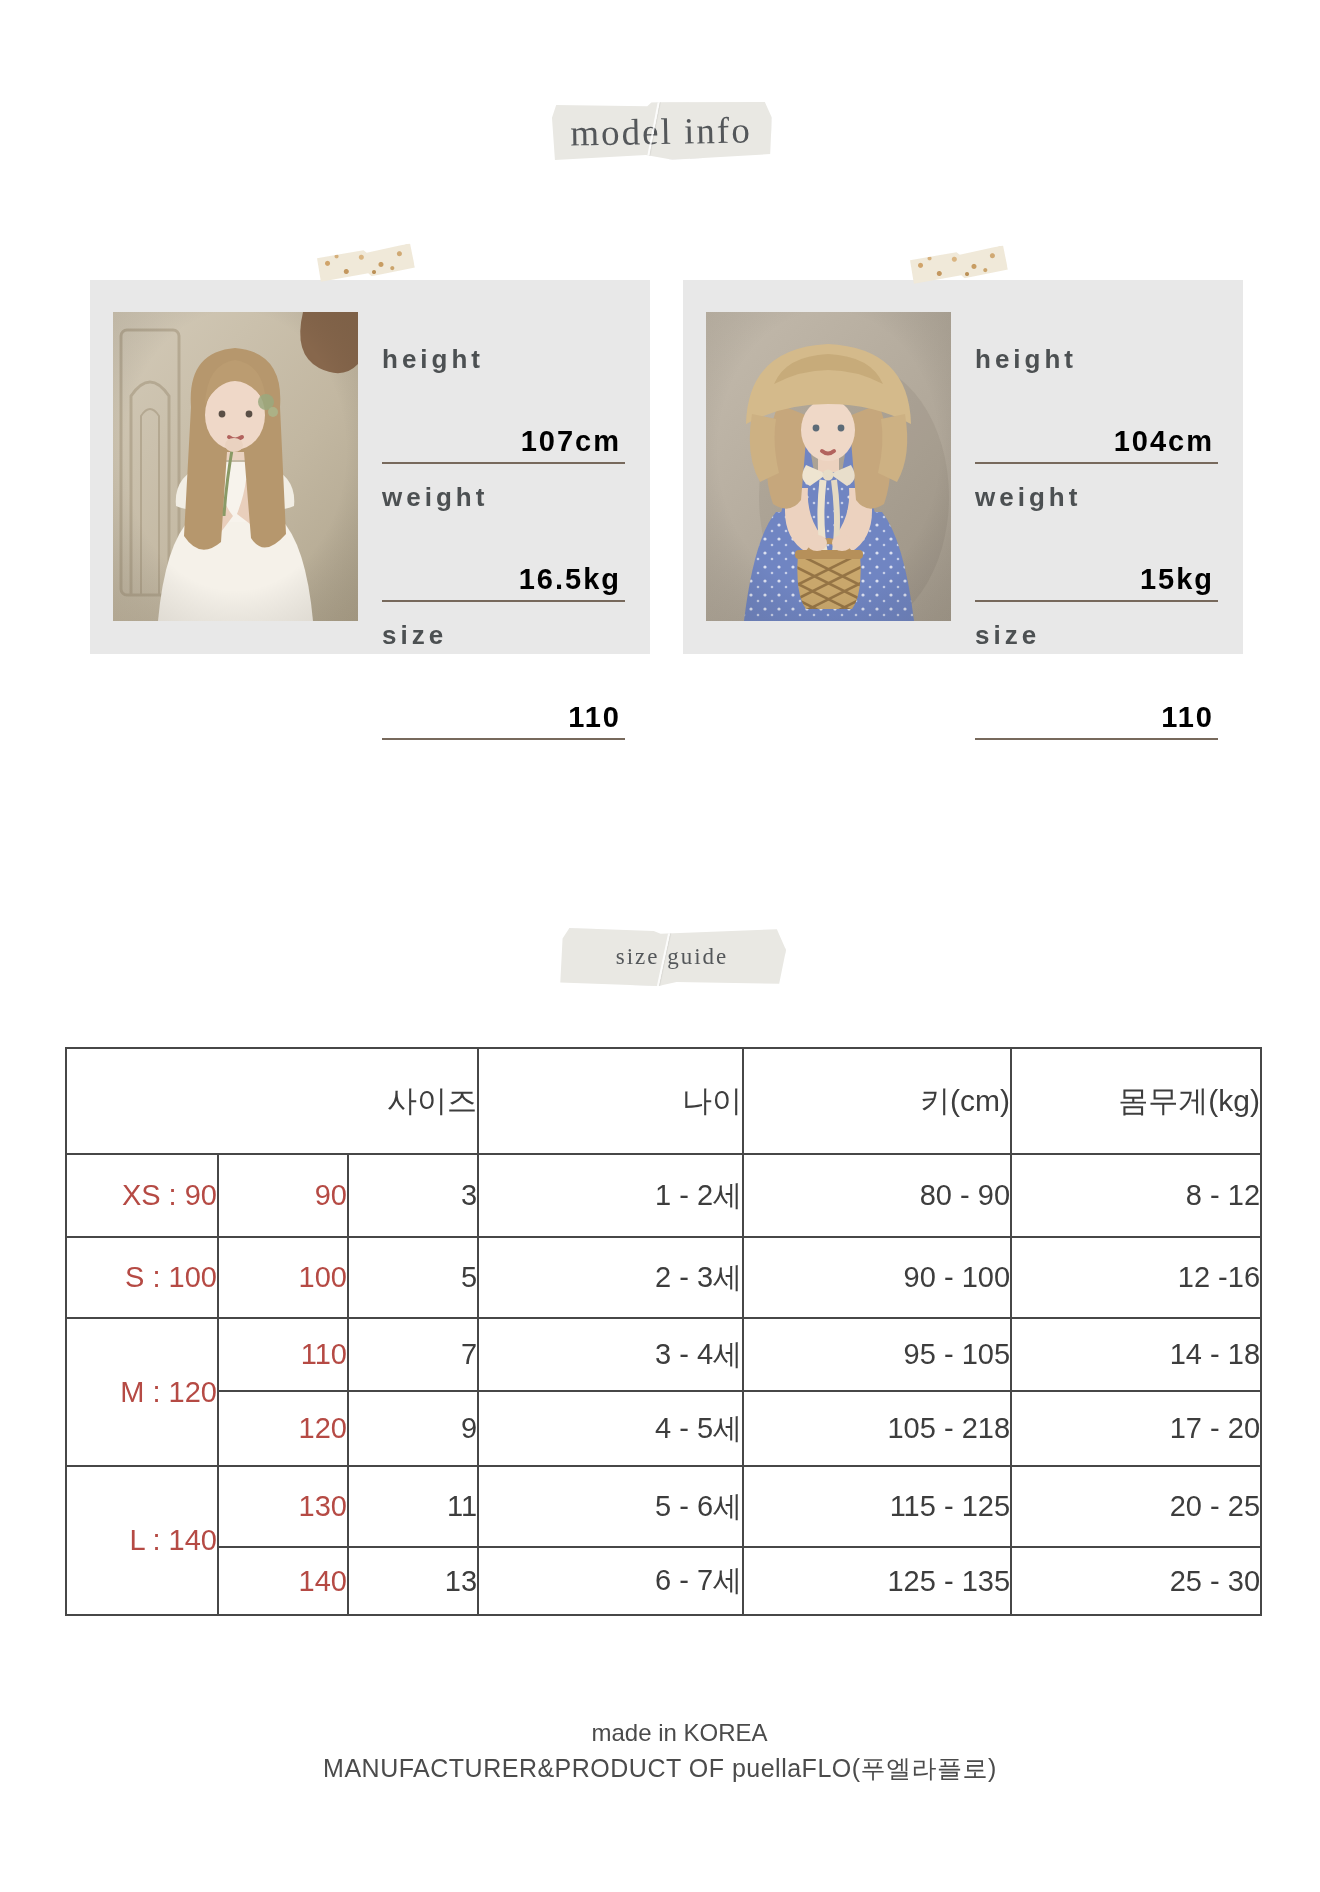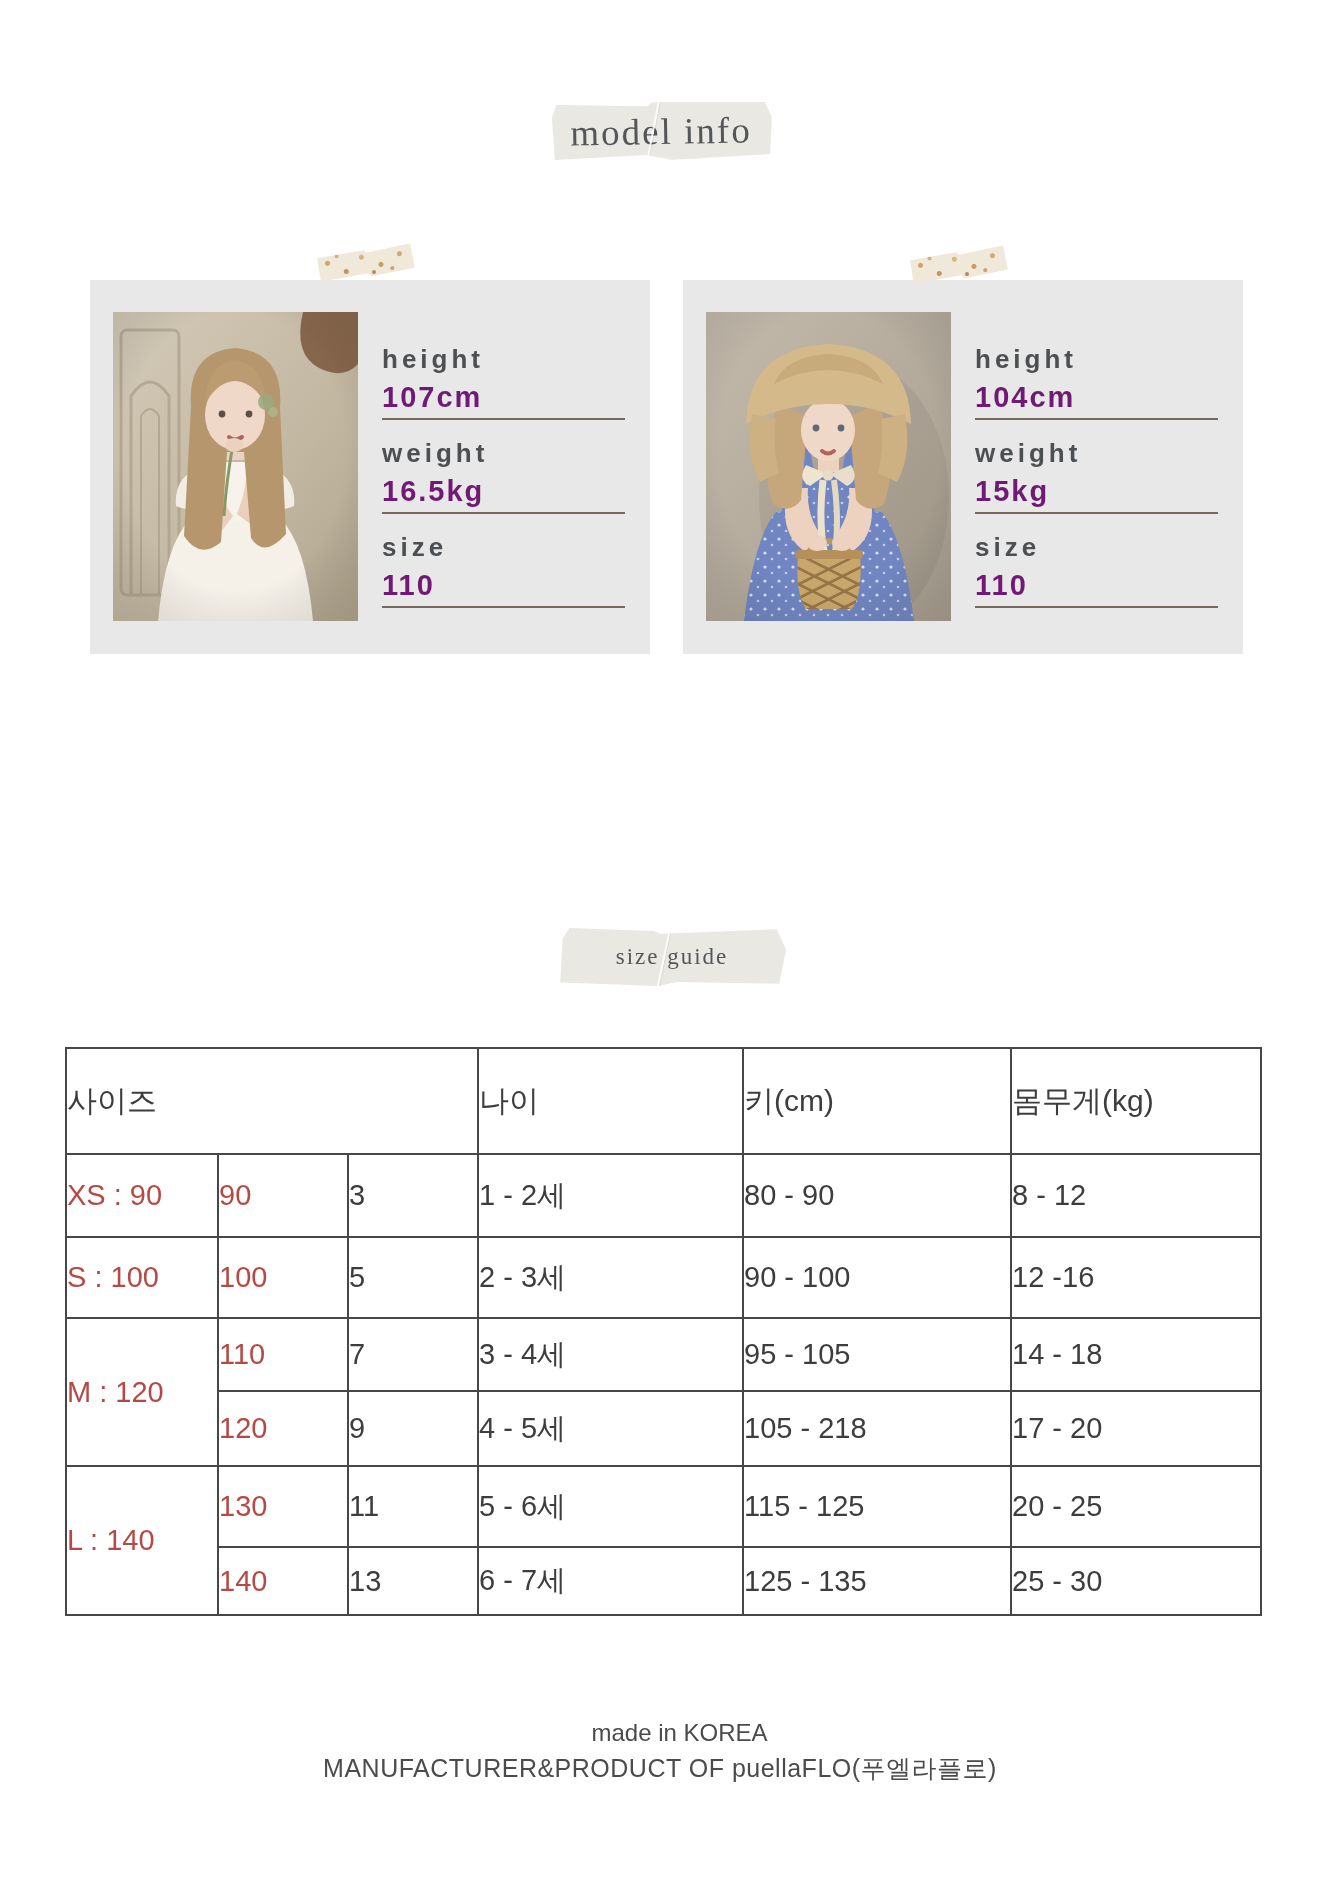--- a/index.html
+++ b/index.html
@@ -34,27 +34,27 @@
       radial-gradient(circle at 22% 14%,#d4ad77 0 1.5px,transparent 2.5px),
       radial-gradient(circle at 77% 80%,#caa268 0 1.5px,transparent 2.5px);}
   .washi.w1{left:316px;top:249px;}
   .washi.w2{left:909px;top:251px;}
   .photo{position:absolute;left:23px;top:32px;width:245px;height:309px;overflow:hidden;}
   .photo svg{display:block;width:100%;height:100%;}
 
   .info{position:absolute;left:292px;top:64px;right:25px;}
   .fg{border-bottom:2px solid #77695c;margin-bottom:18px;}
   .fg .lab{font-size:26px;font-weight:700;letter-spacing:4px;color:#4c5052;line-height:30px;}
-  .fg .val{text-align:left;font-size:29px;font-weight:700;letter-spacing:2px;color:#701a75;
-           line-height:30px;padding:8px 4px 6px 0;}
+  .fg .val{text-align:right;font-size:29px;font-weight:700;letter-spacing:2px;color:#000000;
+           line-height:30px;padding:8px 4px 6px 0;margin-top:44px;}
 
   
   table.size{position:absolute;left:65px;top:1047px;width:1195px;border-collapse:collapse;
     table-layout:fixed;font-size:29px;color:#3d3d3d;}
-  table.size th,table.size td{border:2px solid #474747;text-align:left;vertical-align:middle;
+  table.size th,table.size td{border:2px solid #474747;text-align:right;vertical-align:middle;
     font-weight:400;padding:0;}
   table.size th{font-size:30px;height:104px;}
   td.red{color:#b54a44;}
   tr.h85 td{height:81px;margin-left:40px;} tr.h83 td{height:79px;} tr.h75 td{height:71px;}
   tr.h77 td{height:73px;} tr.h70 td{height:66px;border-radius:23px;}
 
   
   .footer{position:absolute;left:0;right:0;top:1716px;text-align:center;color:#4b4b4b;}
   .footer .f1{font-size:24px;line-height:34px;padding-left:39px;}
   .footer .f2{font-size:25px;line-height:36px;letter-spacing:.5px;}

